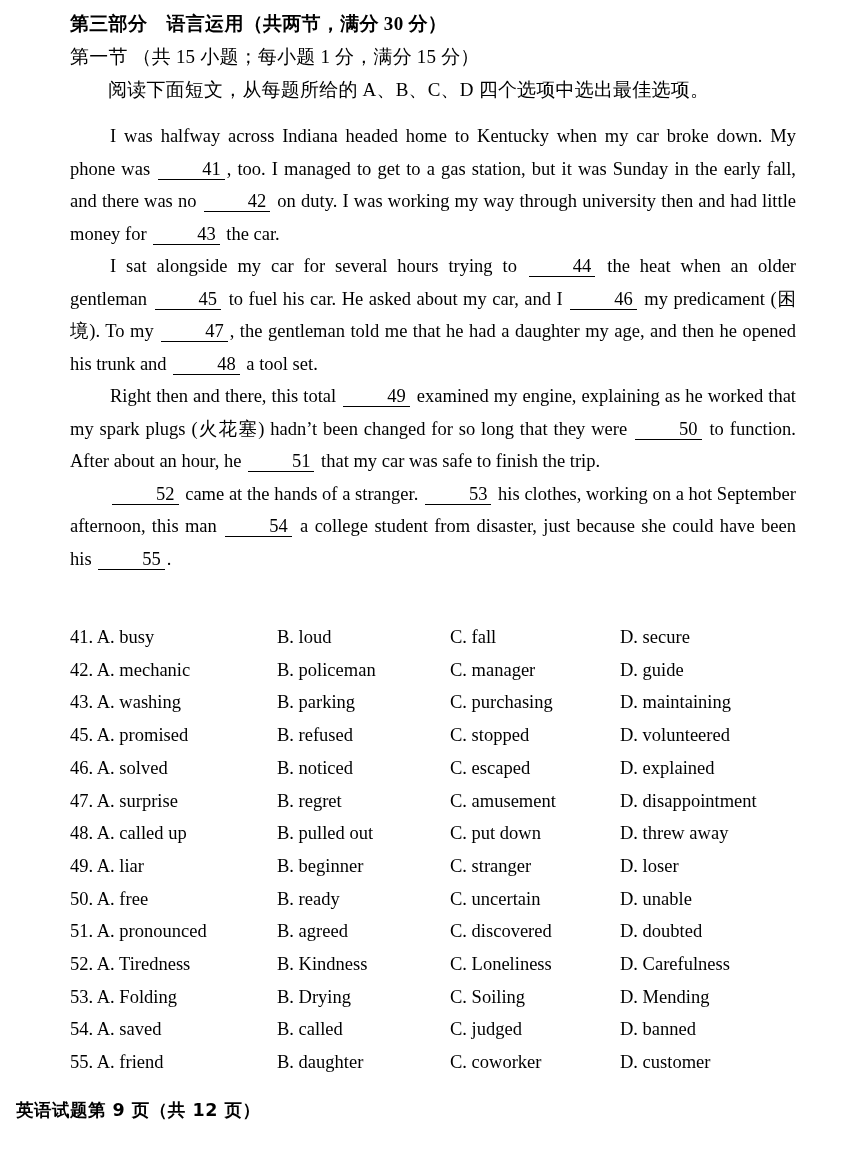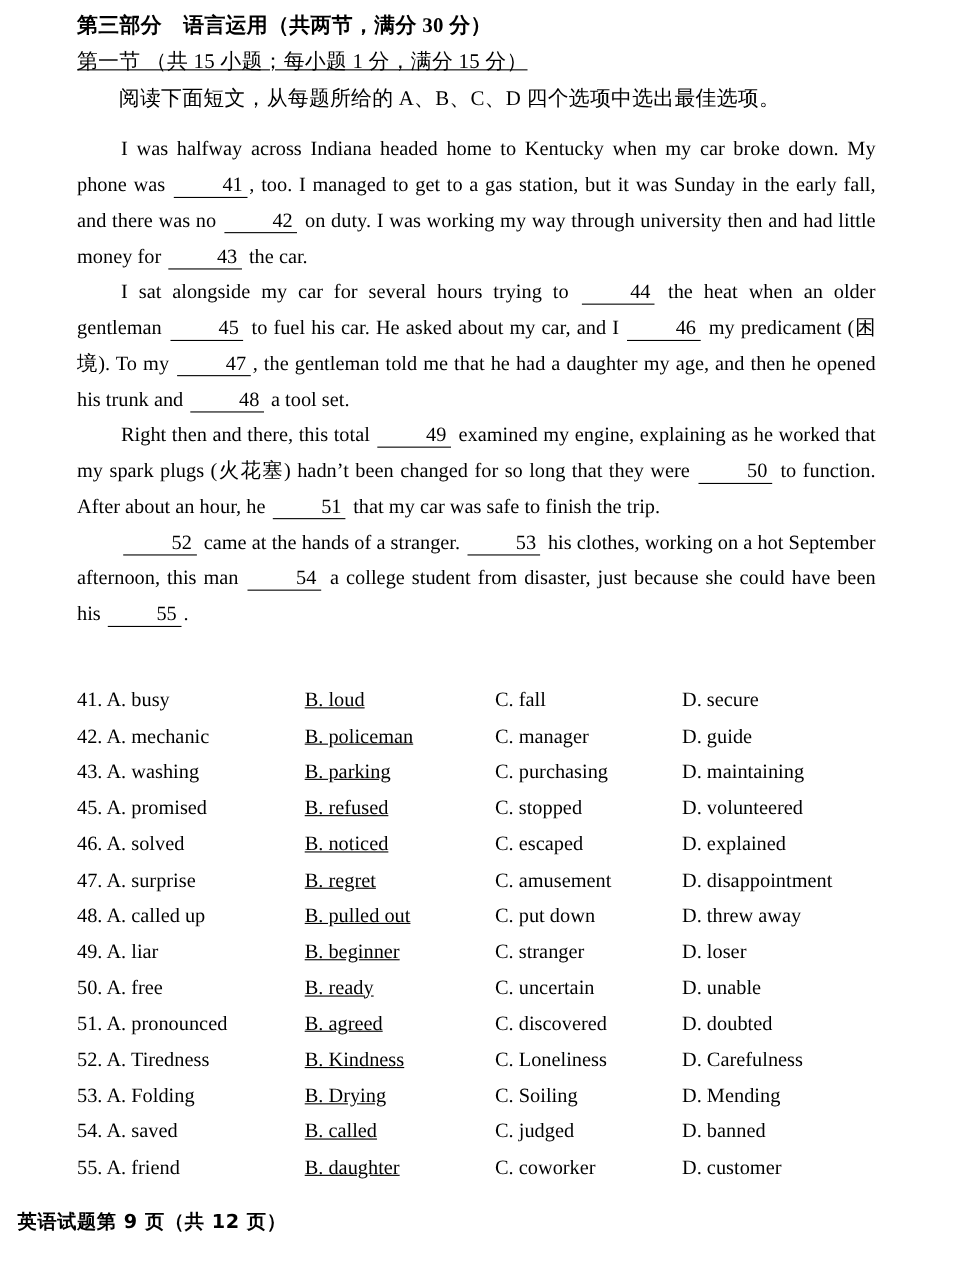--- a/index.html
+++ b/index.html
@@ -35,21 +35,20 @@
     font-weight: bold;
     line-height: 32px;
     letter-spacing: 0.3px;
     white-space: pre;
   }
   .sub-title {
     font-size: 19px;
     line-height: 33px;
     letter-spacing: 0.2px;
     white-space: pre;
-    text-decoration: underline;
   }
   .instruction {
     font-size: 19px;
     line-height: 33px;
     text-indent: 38px;
     letter-spacing: 0.2px;
   }
 
   
   .passage {
@@ -83,21 +82,21 @@
     border-collapse: collapse;
   }
   .options td {
     font-size: 18.5px;
     line-height: 32.7px;
     padding: 0;
     vertical-align: baseline;
     white-space: nowrap;
   }
   .opt-a { width: 207px; }
-  .opt-b { width: 173px; text-decoration: underline; }
+  .opt-b { width: 173px; }
   .opt-c { width: 170px; }
   .opt-d { width: 176px; }
   .q-num { }
 
   
   .footer {
     position: absolute;
     left: 16px;
     top: 1098px;
     width: 866px;

